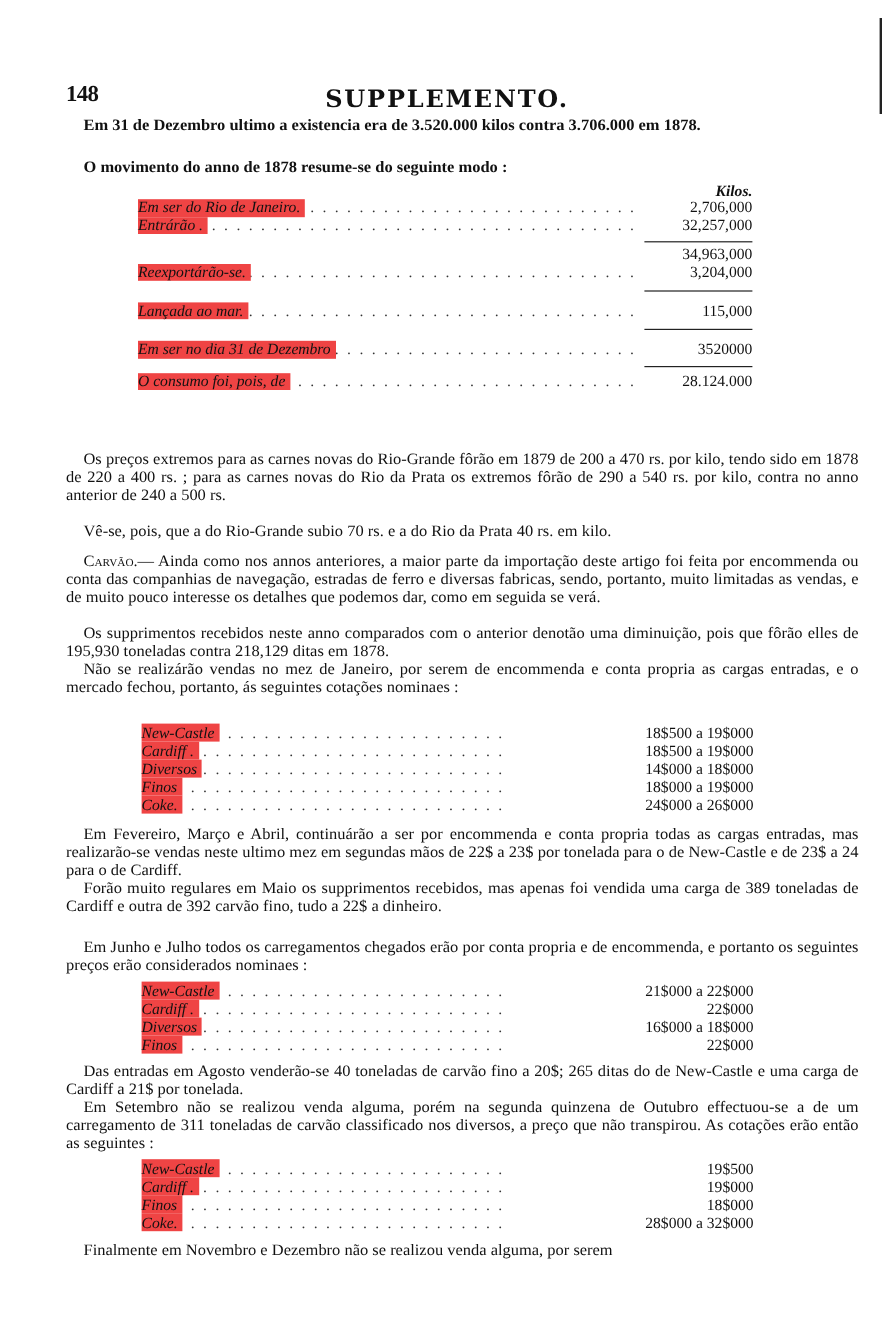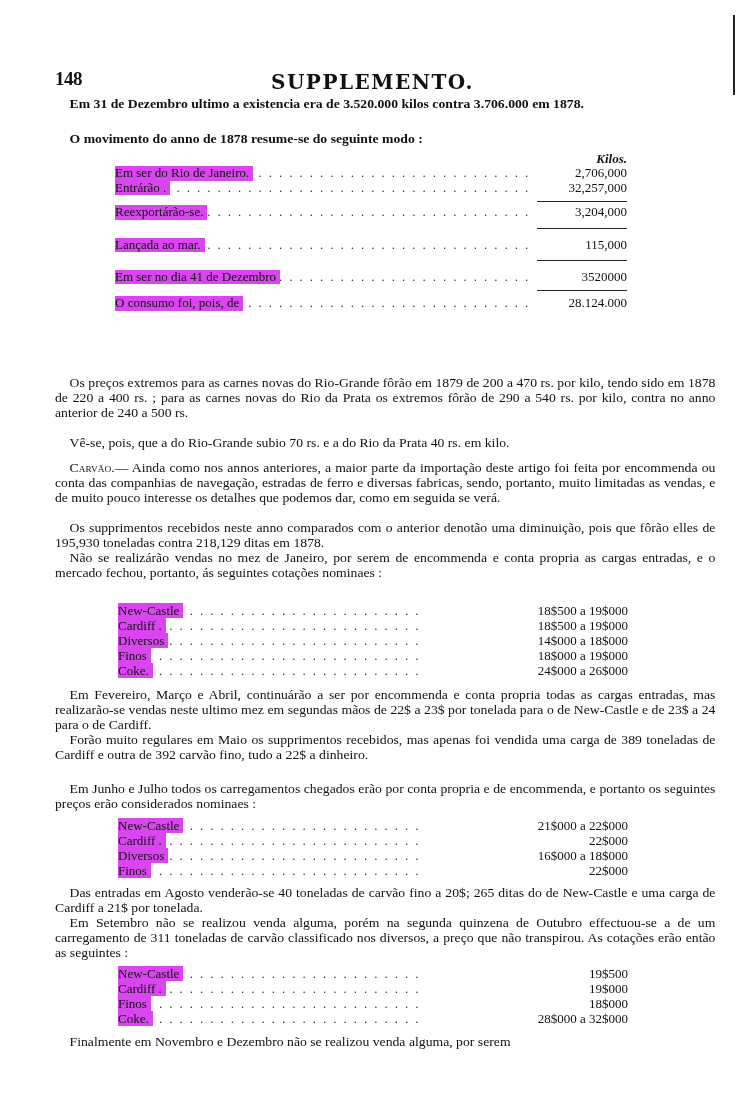--- a/index.html
+++ b/index.html
@@ -13,21 +13,21 @@
   .running-head { position: absolute; left: 0; right: 0; top: 2px; text-align: center;
                   font-size: 20px; font-weight: bold; letter-spacing: 1.5px; }
   .para { position: absolute; left: 55px; width: 635px; font-size: 13.2px; line-height: 15px;
           text-align: justify; text-indent: 14px; font-family: "Liberation Serif", serif;
           transform: scaleX(1.04); transform-origin: left top; }
   .para.bold { font-weight: bold; }
   .sc { font-variant: small-caps; }
   .table { position: absolute; left: 115px; width: 512px; font-size: 13px;
            font-family: "Liberation Serif", serif; }
   .row { position: relative; height: 14.4px; line-height: 14.4px; white-space: nowrap; }
-  .row .label { position: absolute; left: 0; background: #d946ef; padding-right: 4px; z-index: 2; }
+  .row .label { position: absolute; left: 0; background: #ef4444; padding-right: 4px; z-index: 2; font-style: italic; }
   .row .dots { position: absolute; left: 0; right: 92px; overflow: hidden; color: #333;
                letter-spacing: 7px; z-index: 1; }
   .row .val { position: absolute; right: 0; text-align: left; }
   .rule { position: absolute; right: 0; width: 90px; border-top: 1.2px solid #222; }
   .ktable .row .dots { right: 98px; }
   .coal { position: absolute; left: 118px; width: 510px; font-size: 13px;
           font-family: "Liberation Serif", serif; }
   .coal .row { height: 15px; line-height: 15px; }
   .coal .row .dots { right: 145px; }
   .coal .row .val { right: 0; width: 140px; text-align: right; }
@@ -57,37 +57,40 @@
     </div>
     <div class="row">
       <span class="label">Entrárão .</span>
       <span class="dots">..........................................</span>
       <span class="val">32,257,000</span>
     </div>
     <div class="row" style="height:10px;">
         <div class="rule" style="top:6px;"></div>
       </div>
     <div class="row">
+      <span class="val">34,963,000</span>
+    </div>
+    <div class="row">
       <span class="label">Reexportárão-se.</span>
       <span class="dots">..........................................</span>
       <span class="val">3,204,000</span>
     </div>
     <div class="row" style="height:18px;">
         <div class="rule" style="top:8px;"></div>
       </div>
     <div class="row">
       <span class="label">Lançada ao mar.</span>
       <span class="dots">..........................................</span>
       <span class="val">115,000</span>
     </div>
     <div class="row" style="height:18px;">
         <div class="rule" style="top:8px;"></div>
       </div>
     <div class="row">
-      <span class="label">Em ser no dia 41 de Dezembro</span>
+      <span class="label">Em ser no dia 31 de Dezembro</span>
       <span class="dots">..........................................</span>
       <span class="val">3520000</span>
     </div>
     <div class="row" style="height:12px;">
         <div class="rule" style="top:6px;"></div>
       </div>
     <div class="row">
       <span class="label">O consumo foi, pois, de</span>
       <span class="dots">..........................................</span>
       <span class="val">28.124.000</span>

